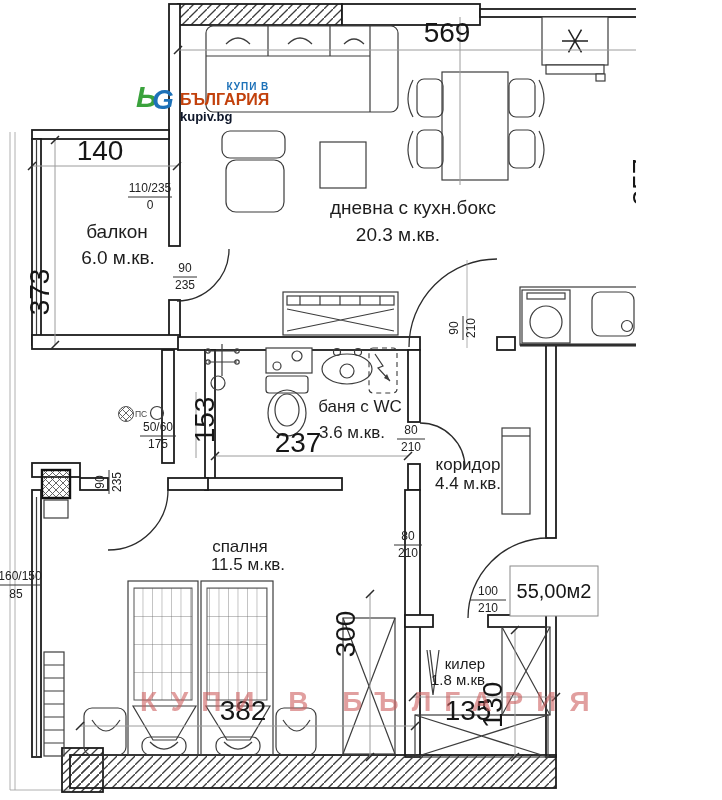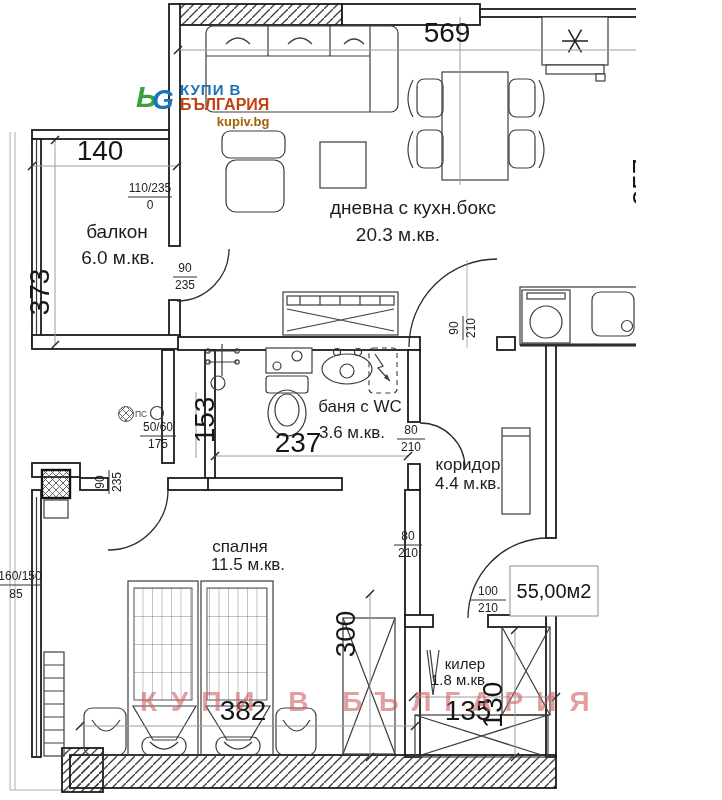--- a/index.html
+++ b/index.html
@@ -24,23 +24,23 @@
   .tick{stroke:#2a2a2a;stroke-width:1.5;}
   .rule{stroke:#333;stroke-width:1;}
   .arc{fill:none;stroke:#2b2b2b;stroke-width:1.3;}
   .thin{stroke:#9c9c9c;stroke-width:0.8;fill:none;}
   
   .logo{position:absolute;left:136px;top:78px;width:150px;display:flex;gap:4px;}
   .logo .mark{width:40px;height:40px;position:relative;flex:0 0 auto;}
   .logo .mark .b{position:absolute;left:0;top:2px;font:italic 800 30px "Liberation Sans",sans-serif;color:#3aa23c;}
   .logo .mark .g{position:absolute;left:16px;top:6px;font:italic 800 28px "Liberation Sans",sans-serif;color:#1d71b8;}
   .logo .txt{display:flex;flex-direction:column;line-height:1.02;padding-top:4px;}
-  .logo .l1{font-weight:800;font-size:15px;letter-spacing:1px;color:#1d71b8;}
+  .logo .l1{font-weight:800;font-size:10px;letter-spacing:1px;color:#1d71b8;text-align:right;}
   .logo .l2{font-weight:800;font-size:16px;color:#c2410c;}
-  .logo .url{font-weight:800;font-size:13px;color:#a16207;text-align:right;margin-top:1px;}
+  .logo .url{font-weight:800;font-size:13px;color:#0f172a;margin-top:1px;}
   .watermark{position:absolute;left:128px;top:686px;width:520px;
      font-size:28px;font-weight:700;letter-spacing:13px;color:rgba(205,95,95,0.60);
      white-space:nowrap;padding-left:12px;}
 </style>
 </head>
 <body>
 
 <div class="stage">
 <svg width="722" height="800" viewBox="0 0 722 800">
   <defs>

